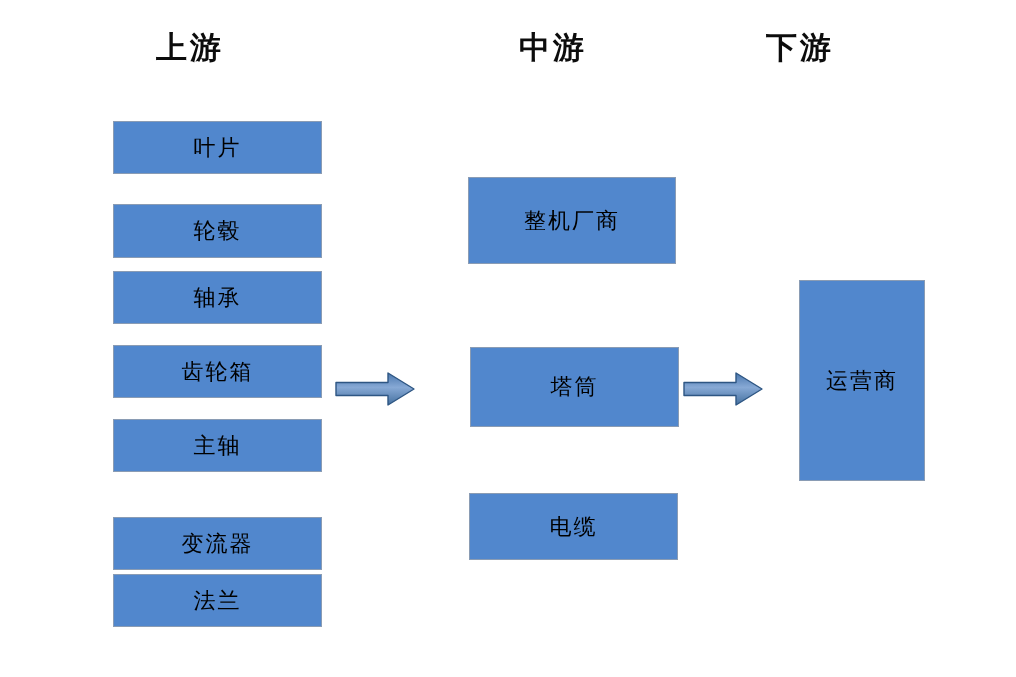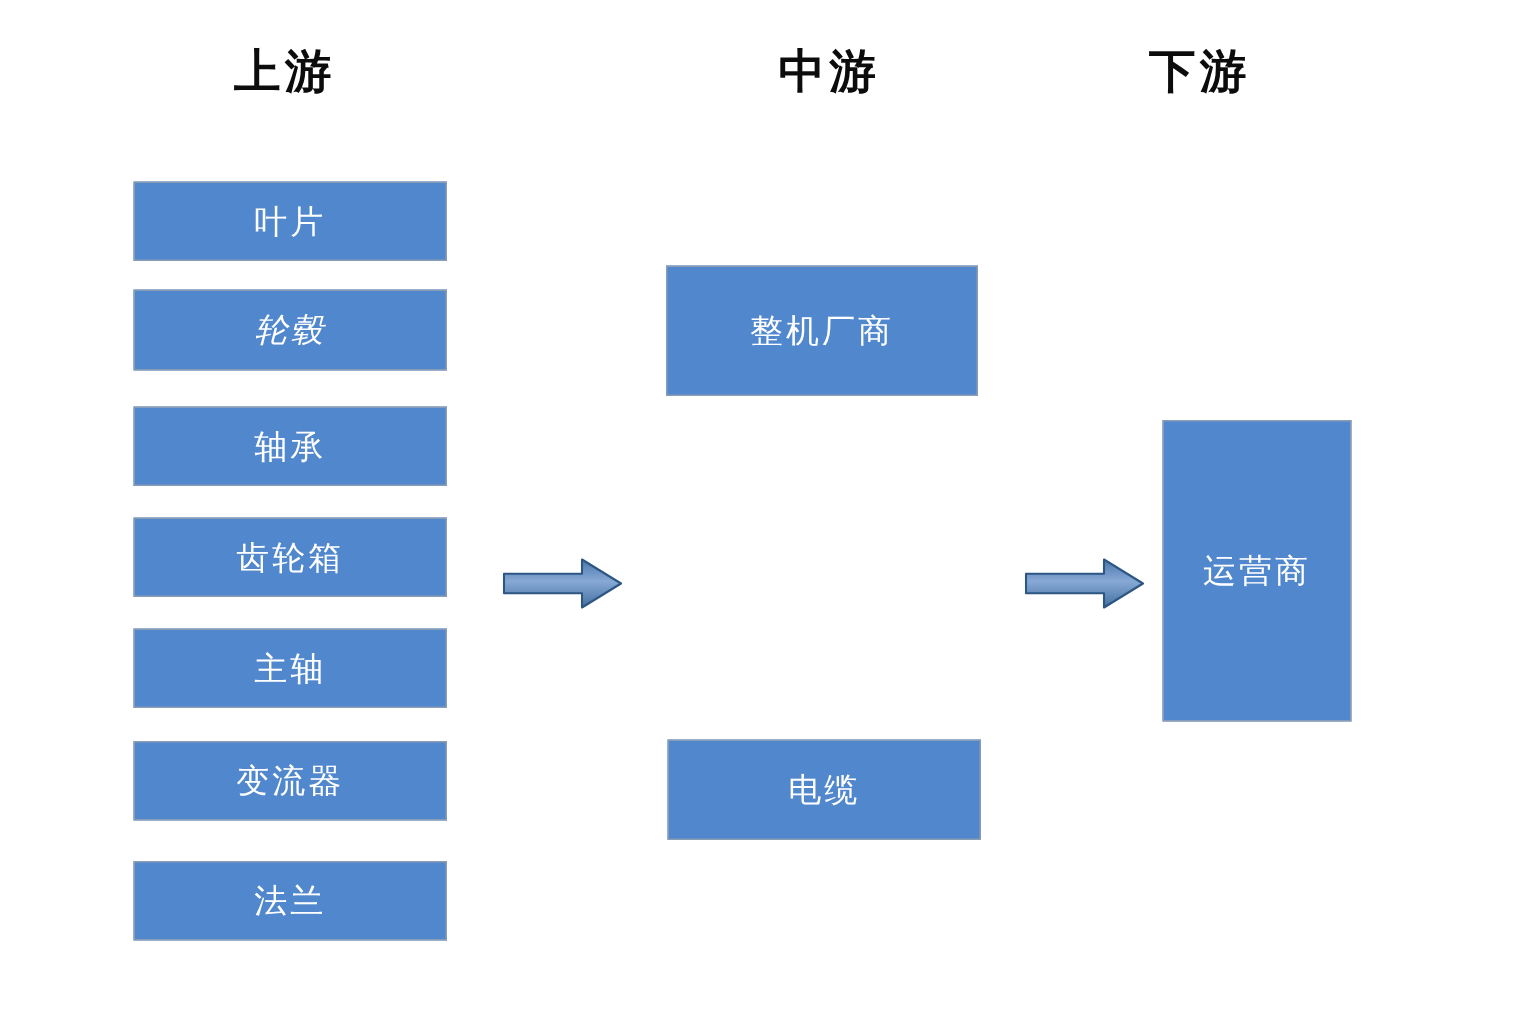--- a/index.html
+++ b/index.html
@@ -29,47 +29,49 @@
   .node {
     position: absolute;
     background: #5187cd;
     border: 1px solid #8a9cb4;
     box-sizing: border-box;
     display: flex;
     align-items: center;
     justify-content: center;
     font-size: 22px;
     letter-spacing: 2px;
-    color: #ffffff;
+    color: #000000;
     white-space: nowrap;
+    margin-left: 24px;
   }
   .arrow-svg {
     position: absolute;
     width: 80px;
     height: 36px;
   }
 </style>
 </head>
 <body>
 
 <div class="canvas">
 
   <div class="col-header" style="left:190px;">上游</div>
   <div class="col-header" style="left:800px;">下游</div>
   <div class="col-header" style="left:553px;">中游</div>
 
   <div class="node" style="left:89px; top:121px; width:209px; height:53px;">叶片</div>
-  <div class="node" style="left:89px; top:193px; width:209px; height:54px;font-style:italic;">轮毂</div>
+  <div class="node" style="left:89px; top:204px; width:209px; height:54px;">轮毂</div>
   <div class="node" style="left:89px; top:271px; width:209px; height:53px;">轴承</div>
   <div class="node" style="left:89px; top:345px; width:209px; height:53px;">齿轮箱</div>
   <div class="node" style="left:89px; top:419px; width:209px; height:53px;">主轴</div>
-  <div class="node" style="left:89px; top:494px; width:209px; height:53px;">变流器</div>
+  <div class="node" style="left:89px; top:517px; width:209px; height:53px;">变流器</div>
   <div class="node" style="left:89px; top:574px; width:209px; height:53px;text-align:center;">法兰</div>
 
   <div class="node" style="left:444px; top:177px; width:208px; height:87px;font-family:Liberation Serif, serif;">整机厂商</div>
+  <div class="node" style="left:446px; top:347px; width:209px; height:80px;">塔筒</div>
   <div class="node" style="left:445px; top:493px; width:209px; height:67px;">电缆</div>
 
   <div class="node" style="left:775px; top:280px; width:126px; height:201px;">运营商</div>
 
   <svg class="arrow-svg" style="left:335px; top:371px;" viewBox="0 0 80 36">
     <defs>
       <linearGradient id="arrowGrad1" x1="0" y1="0" x2="0" y2="1">
         <stop offset="0%" stop-color="#4a77ae"></stop>
         <stop offset="45%" stop-color="#87a9d5"></stop>
         <stop offset="100%" stop-color="#44709f"></stop>

